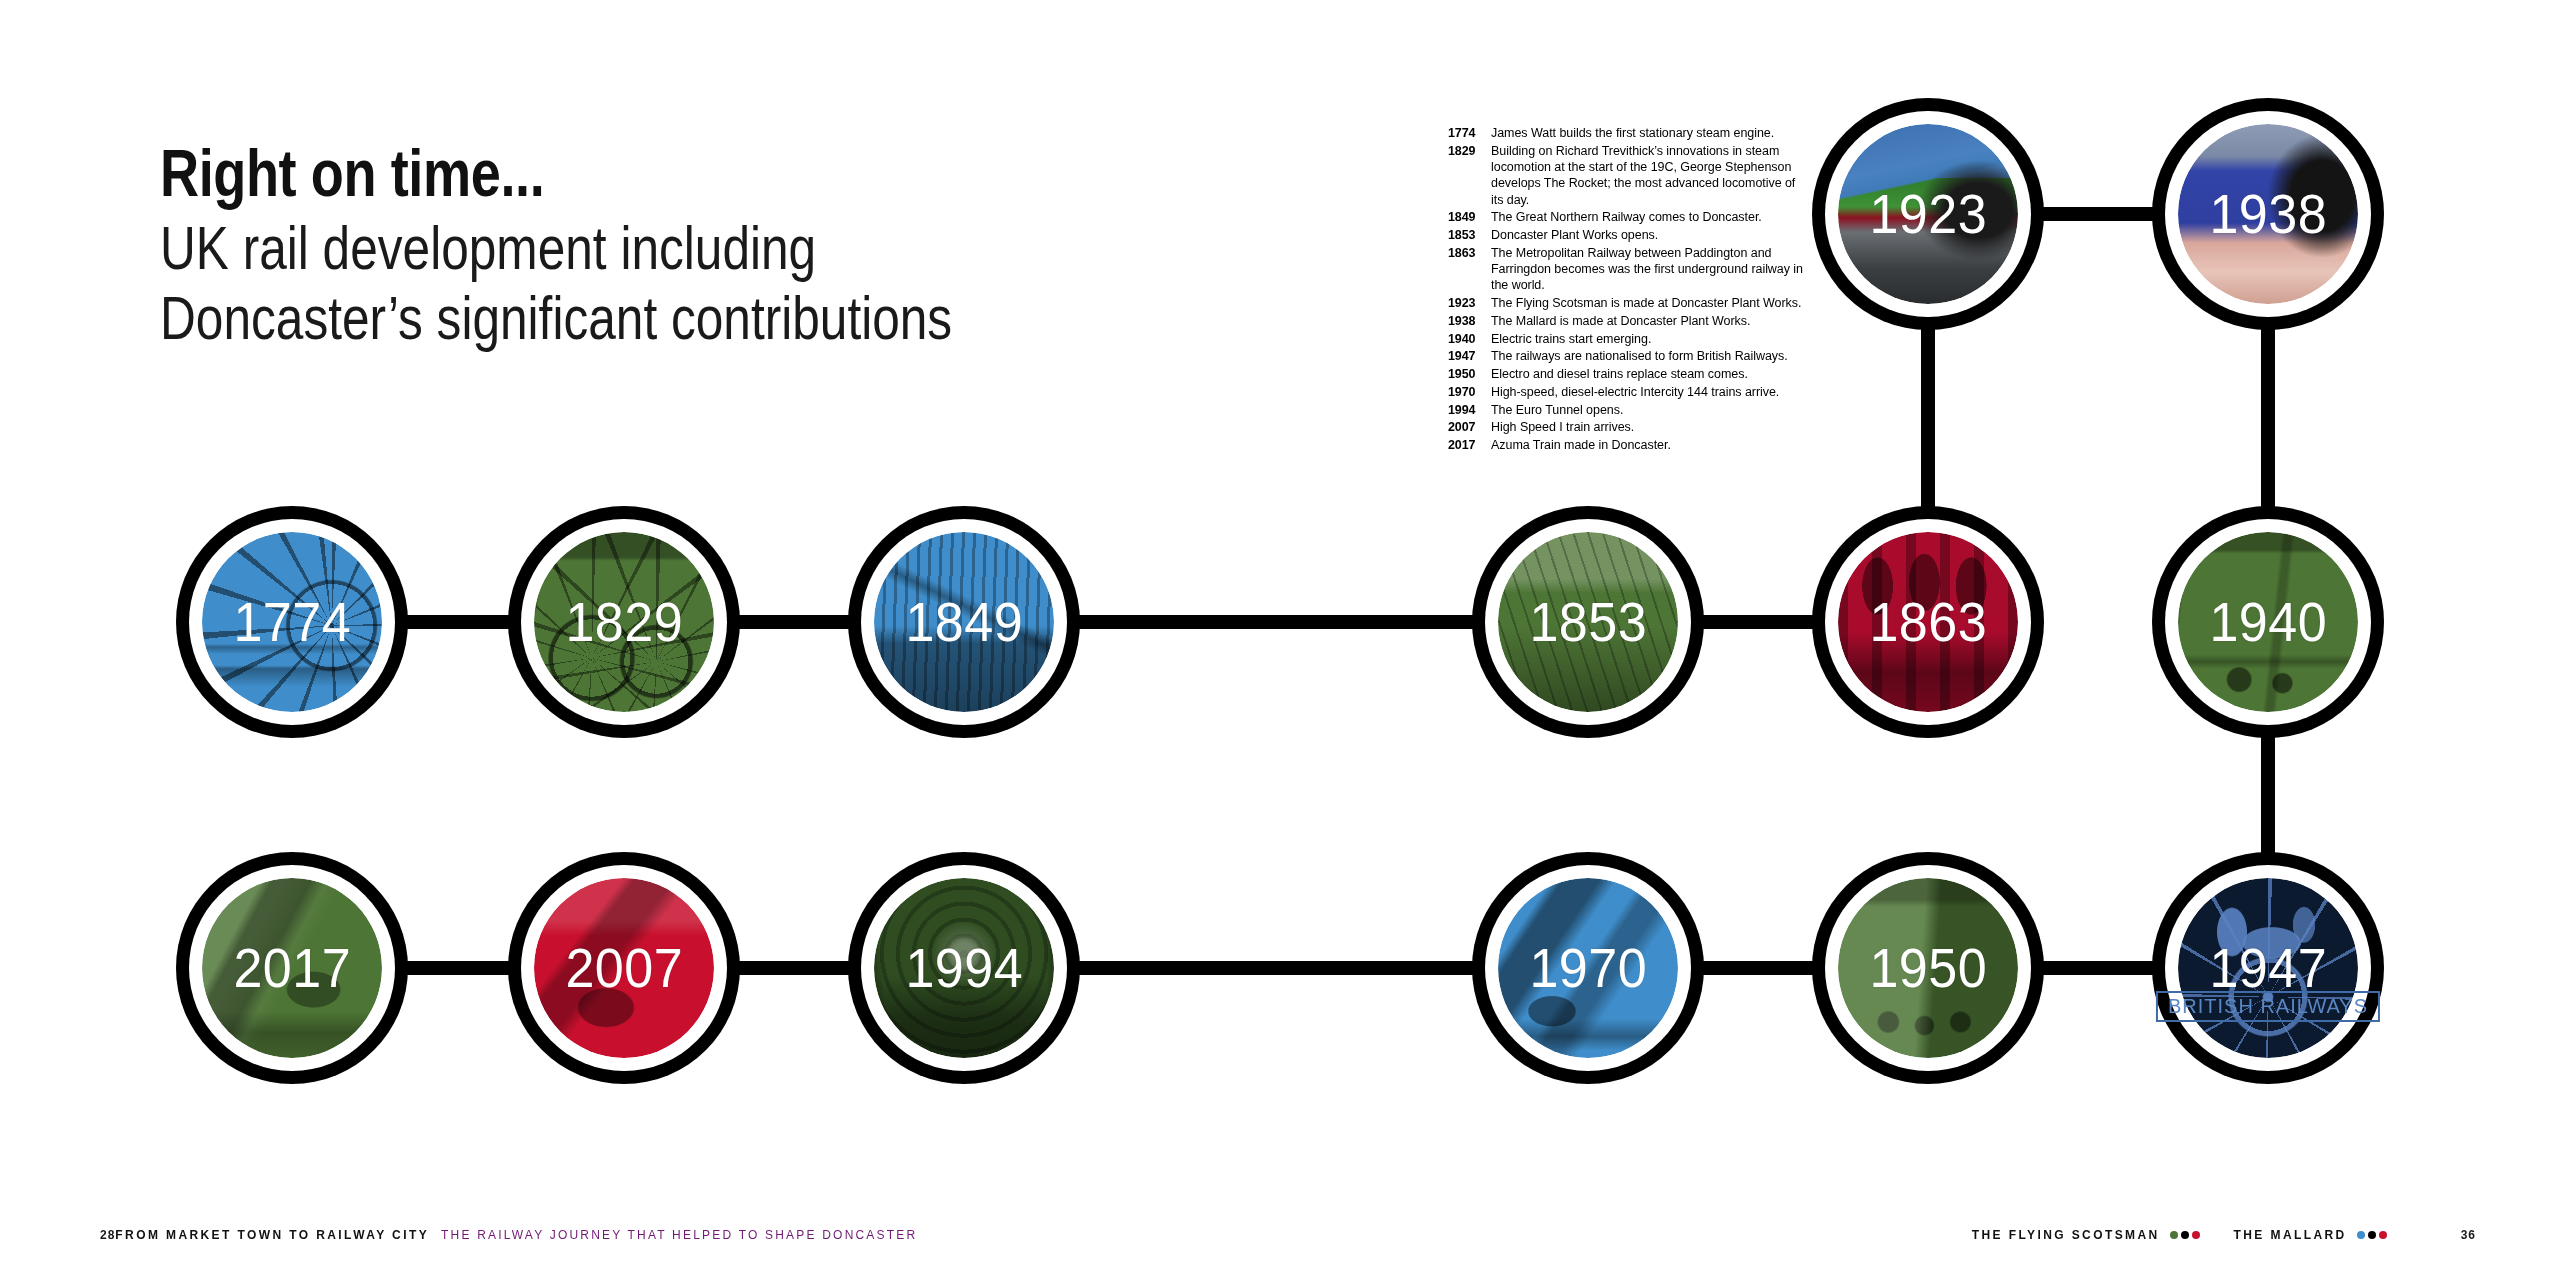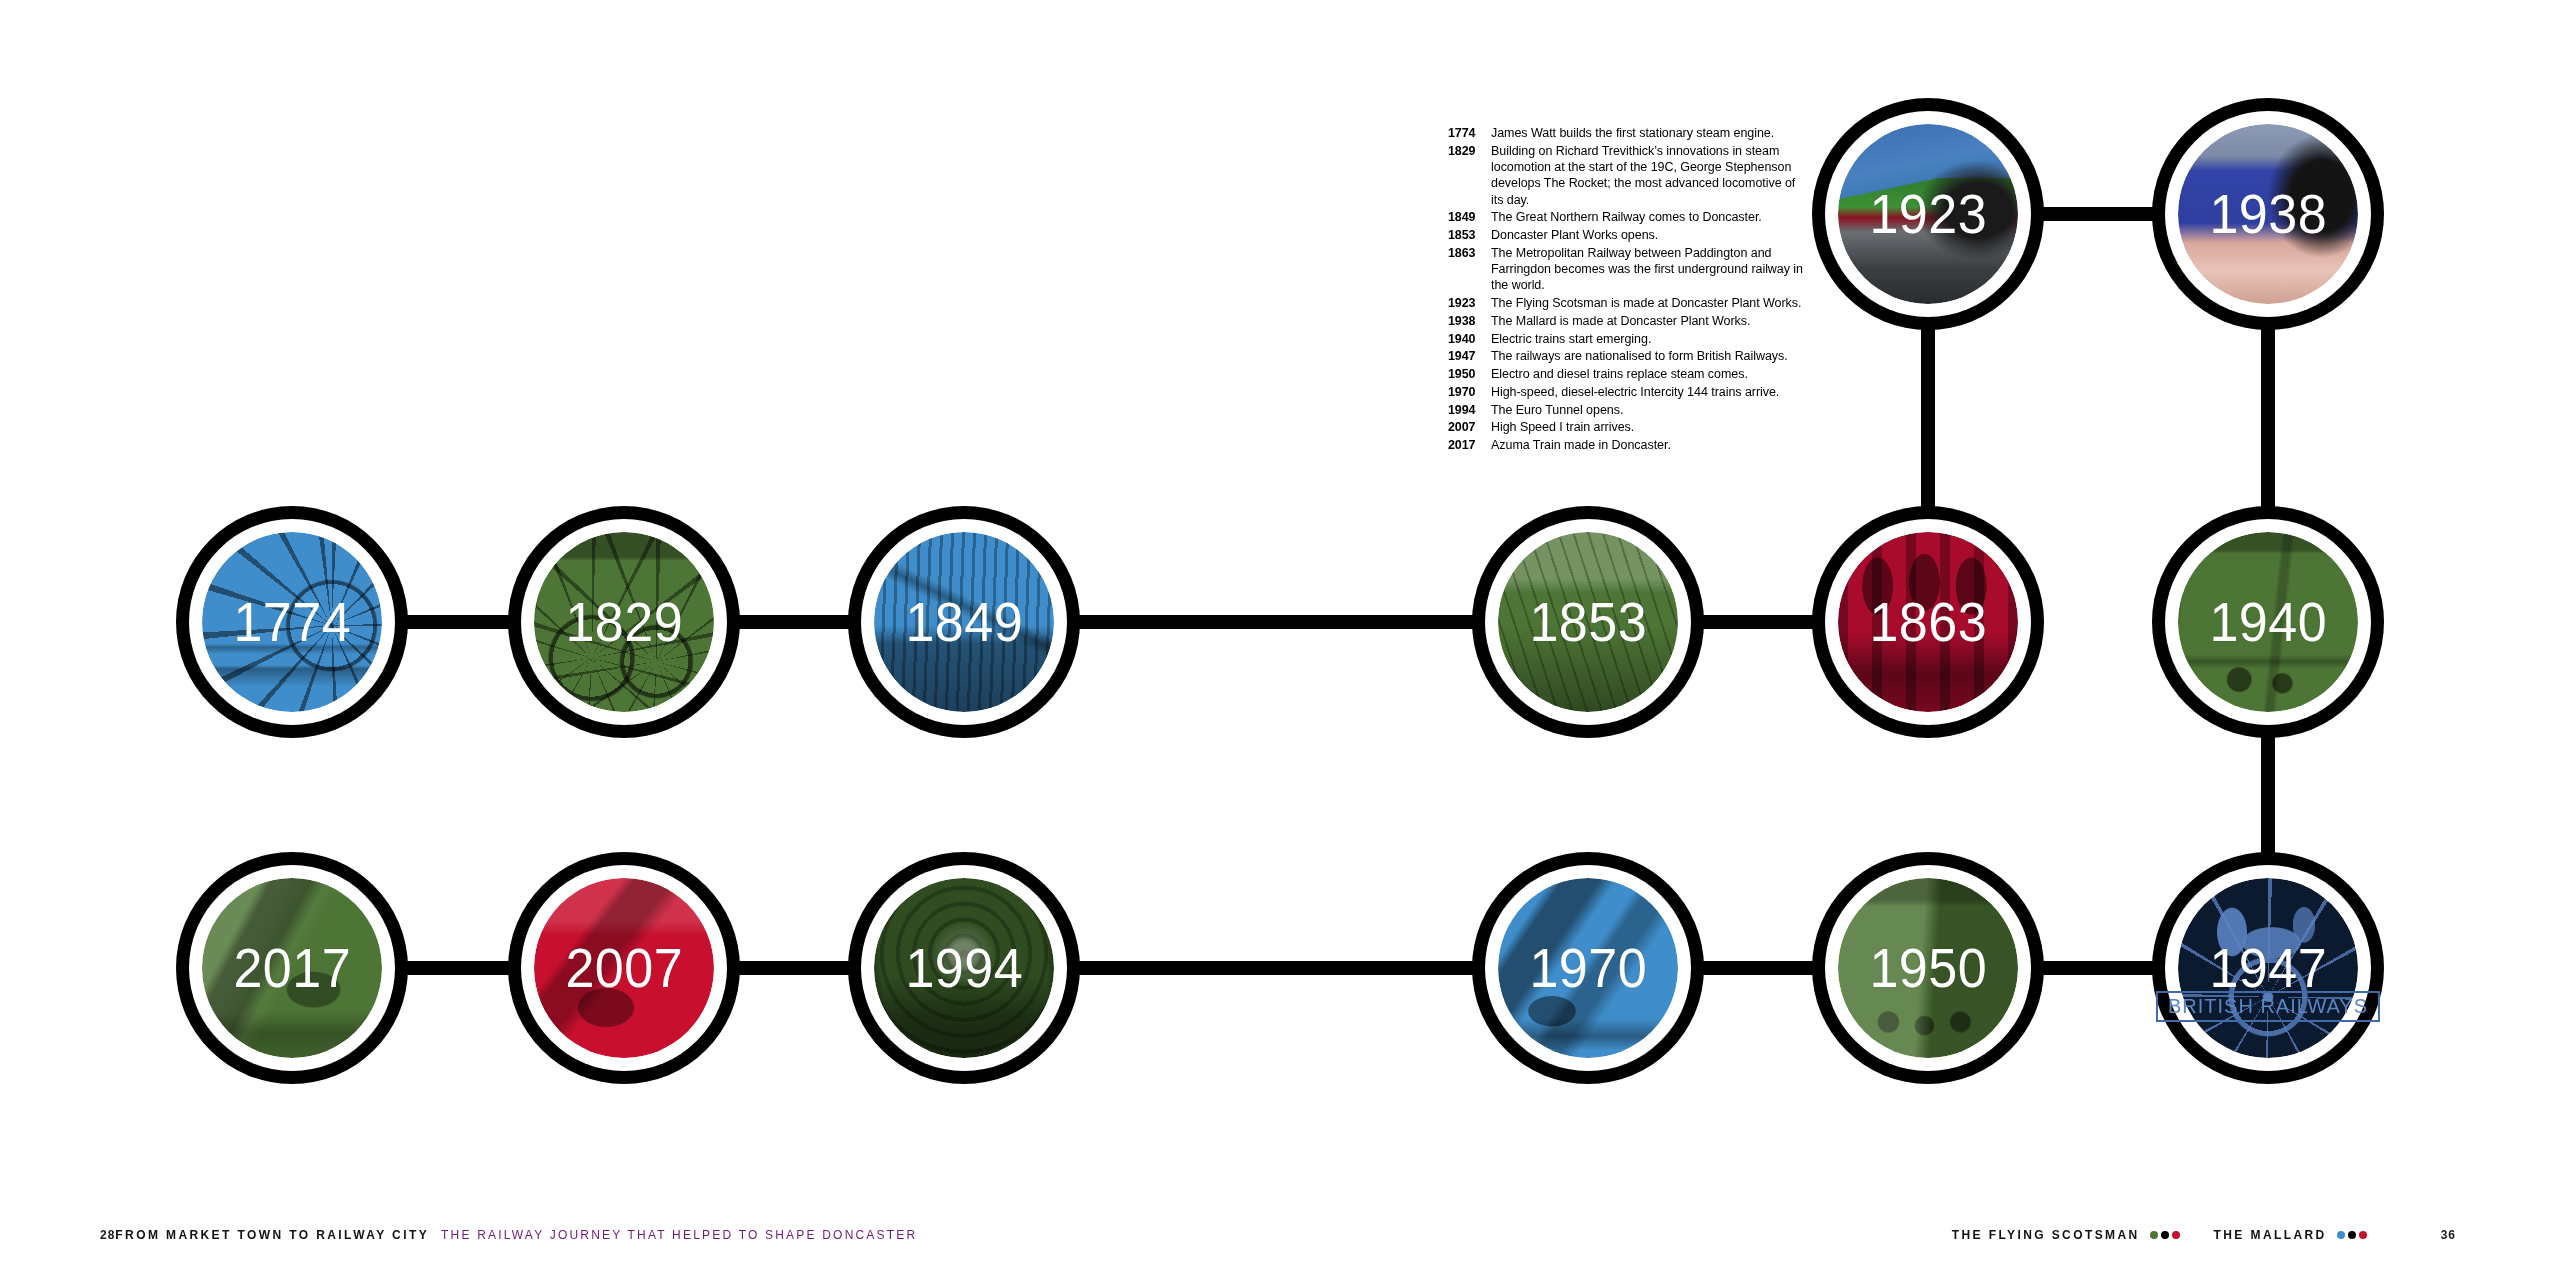--- a/index.html
+++ b/index.html
@@ -159,21 +159,21 @@
   .ft-left {
     position: absolute;
     left: 100px;
     top: 0;
     display: flex;
     align-items: flex-end;
     white-space: nowrap;
   }
   .ft-right {
     position: absolute;
-    right: 104px;
+    right: 84px;
     top: 0;
     display: flex;
     white-space: nowrap;
   }
   .ft-pageno {
     font-family: "Liberation Sans Narrow", "Liberation Sans", sans-serif;
     font-weight: bold;
     font-size: 12px;
     letter-spacing: 1px;
     color: #1a1a1a;
@@ -212,20 +212,25 @@
     margin-left: 3px;
     display: inline-block;
   }
   .ft-right .ft-pageno { margin-left: 40px; }
 </style>
 </head>
 <body>
 
 <div id="page">
 
+  <div id="headings">
+    <div class="hd-title">Right on time...</div>
+    <div class="hd-sub">UK rail development including</div>
+    <div class="hd-sub">Doncaster’s significant contributions</div>
+  </div>
 
   <div id="factlist">
       <div class="fact-row">
         <div class="fact-year">1774</div>
         <div class="fact-text">James Watt builds the first stationary steam engine.</div>
       </div>
       <div class="fact-row">
         <div class="fact-year">1829</div>
         <div class="fact-text">Building on Richard Trevithick’s innovations in steam locomotion at the start of the 19C, George Stephenson develops The Rocket; the most advanced locomotive of its day.</div>
       </div>

